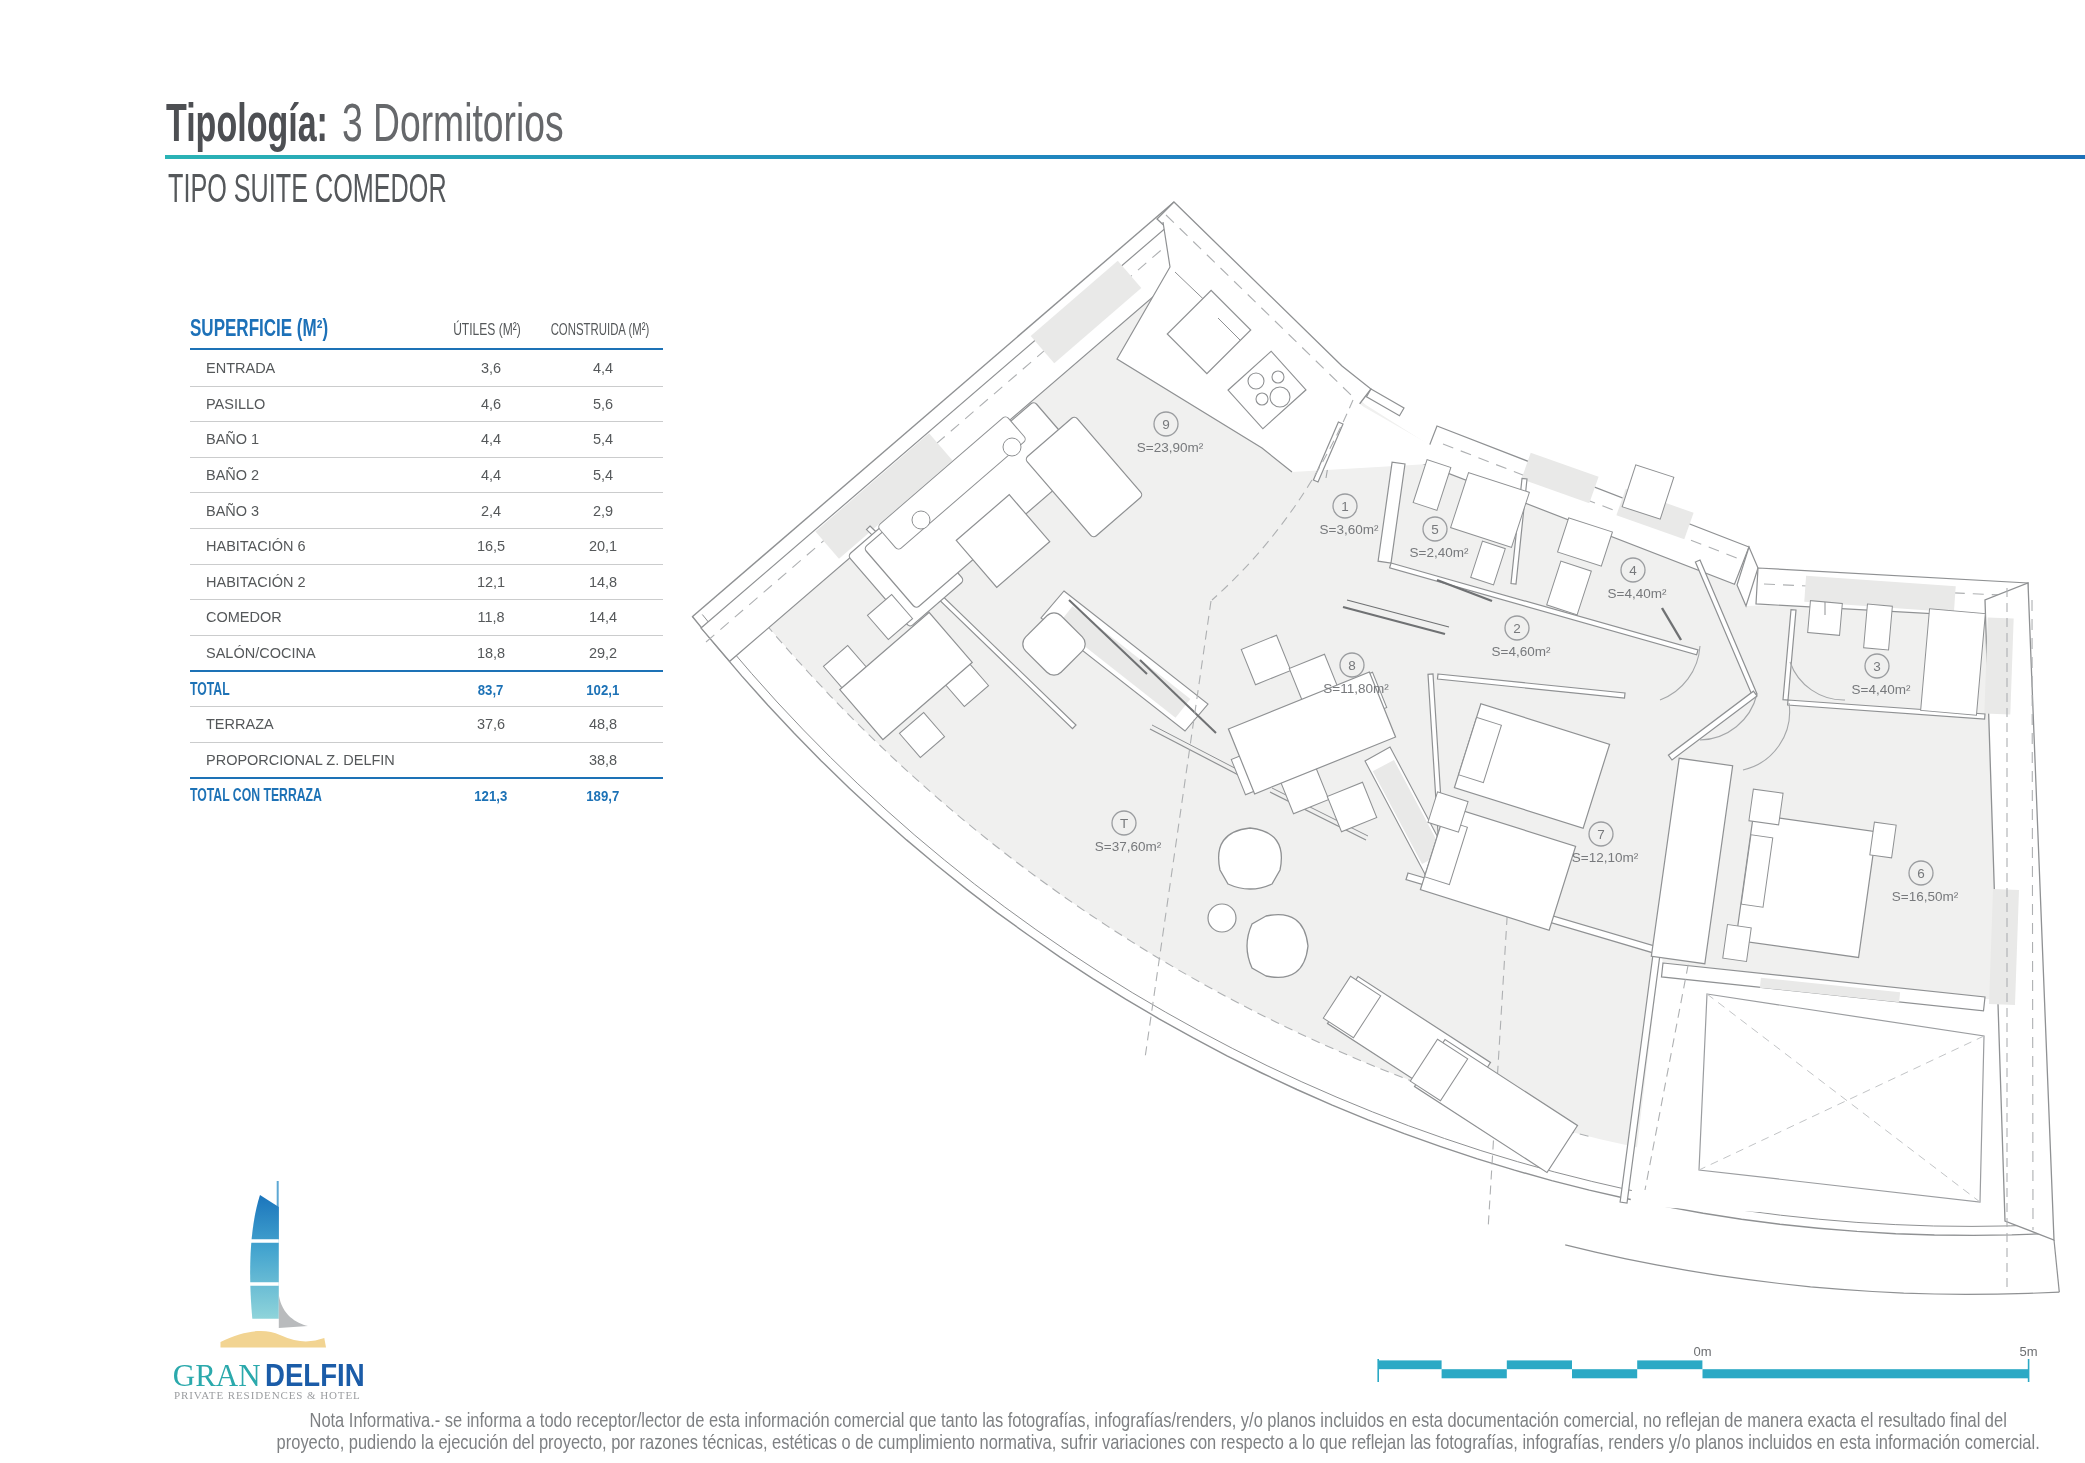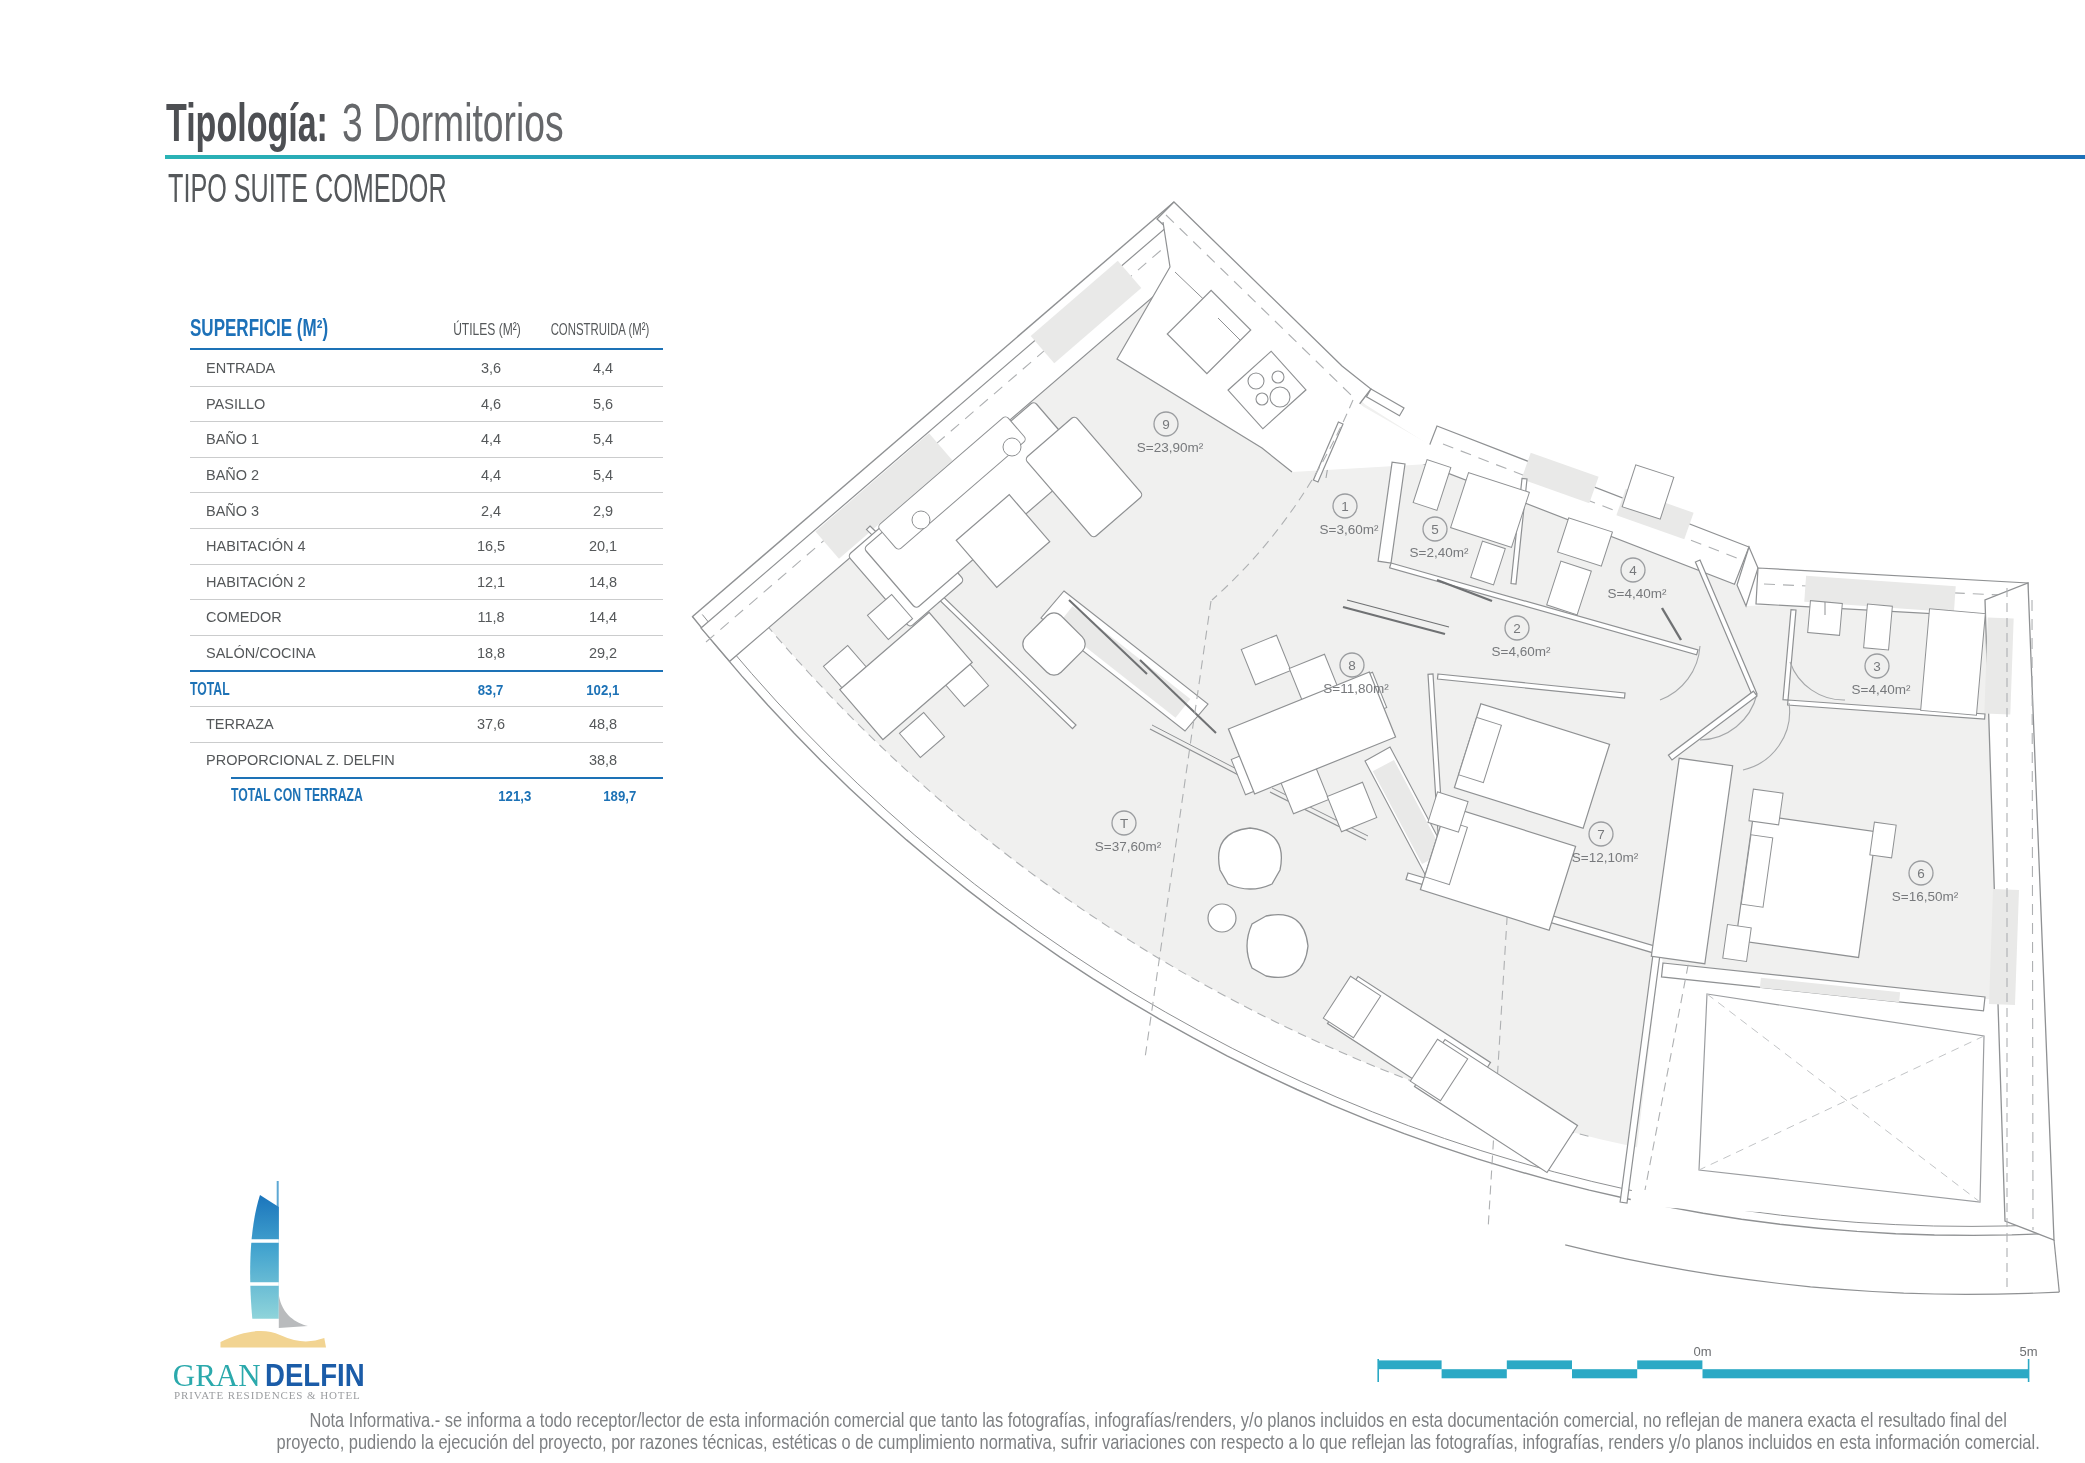--- a/index.html
+++ b/index.html
@@ -57,21 +57,21 @@
       <div class="c1">BAÑO 2</div>
       <div class="c2">4,4</div>
       <div class="c3">5,4</div>
     </div>
 <div class="trow" style="border-top:1px solid #cbcccd;">
       <div class="c1">BAÑO 3</div>
       <div class="c2">2,4</div>
       <div class="c3">2,9</div>
     </div>
 <div class="trow" style="border-top:1px solid #cbcccd;">
-      <div class="c1">HABITACIÓN 4</div>
+      <div class="c1">HABITACIÓN 6</div>
       <div class="c2">16,5</div>
       <div class="c3">20,1</div>
     </div>
 <div class="trow" style="border-top:1px solid #cbcccd;">
       <div class="c1">HABITACIÓN 2</div>
       <div class="c2">12,1</div>
       <div class="c3">14,8</div>
     </div>
 <div class="trow" style="border-top:1px solid #cbcccd;">
       <div class="c1">COMEDOR</div>
@@ -92,21 +92,21 @@
   <div class="trow" style="border-top:1px solid #cbcccd;">
       <div class="c1">TERRAZA</div>
       <div class="c2">37,6</div>
       <div class="c3">48,8</div>
     </div>
   <div class="trow" style="border-top:1px solid #cbcccd;">
       <div class="c1">PROPORCIONAL Z. DELFIN</div>
       <div class="c2"></div>
       <div class="c3">38,8</div>
     </div>
-  <div class="trow btxt" style="border-top:2px solid #1d72b6;margin-left:41px;">
+  <div class="trow btxt" style="border-top:2px solid #1d72b6;">
       <div class="c1"><span>TOTAL CON TERRAZA</span></div>
       <div class="c2"><span>121,3</span></div>
       <div class="c3"><span>189,7</span></div>
     </div>
 </div>
 
 <svg width="2085" height="1463" viewBox="0 0 2085 1463" style="position:absolute;left:0;top:0;">
 <polygon points="723.0,653.0 1183.0,257.0 1366.0,405.0 1434.0,448.0 1425.0,464.0 1737.0,585.0 1746.0,606.0 1985.0,598.0 2007.0,1221.0 2044.4,1224.7 1993.6,1226.2 1942.7,1226.2 1891.9,1224.5 1841.1,1221.2 1790.4,1216.3 1740.0,1209.9 1689.7,1201.8 1639.8,1192.2 1590.1,1181.0 1540.9,1168.3 1492.1,1154.1 1443.7,1138.3 1395.8,1121.0 1348.6,1102.2 1301.9,1081.9 1255.9,1060.2 1210.6,1037.0 1166.0,1012.5 1122.3,986.5 1079.4,959.2 1037.3,930.6 996.2,900.6 956.0,869.4 916.9,836.9 878.7,803.2 841.7,768.4 805.7,732.4 770.9,695.2 737.3,657.0 704.9,617.8" fill="#f0f0ef" stroke="none"></polygon>
 <polygon points="704.9,617.8 737.3,657.0 770.9,695.2 805.7,732.4 841.7,768.4 878.7,803.2 916.9,836.9 956.0,869.4 996.2,900.6 1037.3,930.6 1079.4,959.2 1122.3,986.5 1166.0,1012.5 1210.6,1037.0 1255.9,1060.2 1301.9,1081.9 1348.6,1102.2 1395.8,1121.0 1443.7,1138.3 1492.1,1154.1 1540.9,1168.3 1590.1,1181.0 1639.8,1192.2 1689.7,1201.8 1740.0,1209.9 1790.4,1216.3 1841.1,1221.2 1891.9,1224.5 1942.7,1226.2 1993.6,1226.2 2044.4,1224.7 2042.5,1181.8 1993.0,1183.2 1943.5,1183.2 1894.0,1181.5 1844.5,1178.3 1795.2,1173.6 1746.1,1167.3 1697.2,1159.5 1648.6,1150.1 1600.2,1139.3 1552.3,1126.9 1504.8,1113.0 1457.7,1097.6 1411.1,1080.8 1365.1,1062.5 1319.6,1042.7 1274.9,1021.6 1230.8,999.1 1187.4,975.1 1144.8,949.9 1103.0,923.3 1062.1,895.4 1022.0,866.3 982.9,835.9 944.8,804.2 907.7,771.5 871.6,737.5 836.6,702.5 802.8,666.3 770.1,629.1 738.5,591.0" fill="#ffffff" stroke="none"></polygon>
 <polyline points="756.8,613.4 774.7,634.6 793.0,655.5 811.7,676.0 830.7,696.3 850.1,716.2 869.8,735.7 889.8,754.9 910.2,773.8 931.0,792.3 952.0,810.4 973.4,828.1 995.1,845.5 1017.0,862.5 1039.3,879.1 1061.9,895.3 1084.7,911.0 1107.8,926.4 1131.2,941.4 1154.8,956.0 1178.7,970.1 1202.9,983.9 1227.2,997.2 1251.8,1010.1 1276.7,1022.5 1301.7,1034.5 1327.0,1046.0 1352.4,1057.1 1378.1,1067.8 1403.9,1078.0 1429.9,1087.8 1456.1,1097.1 1482.4,1105.9 1508.9,1114.2 1535.5,1122.1 1562.3,1129.6 1589.1,1136.5" fill="none" stroke="#aeb0b2" stroke-width="1.1" stroke-dasharray="9 6"></polyline>

